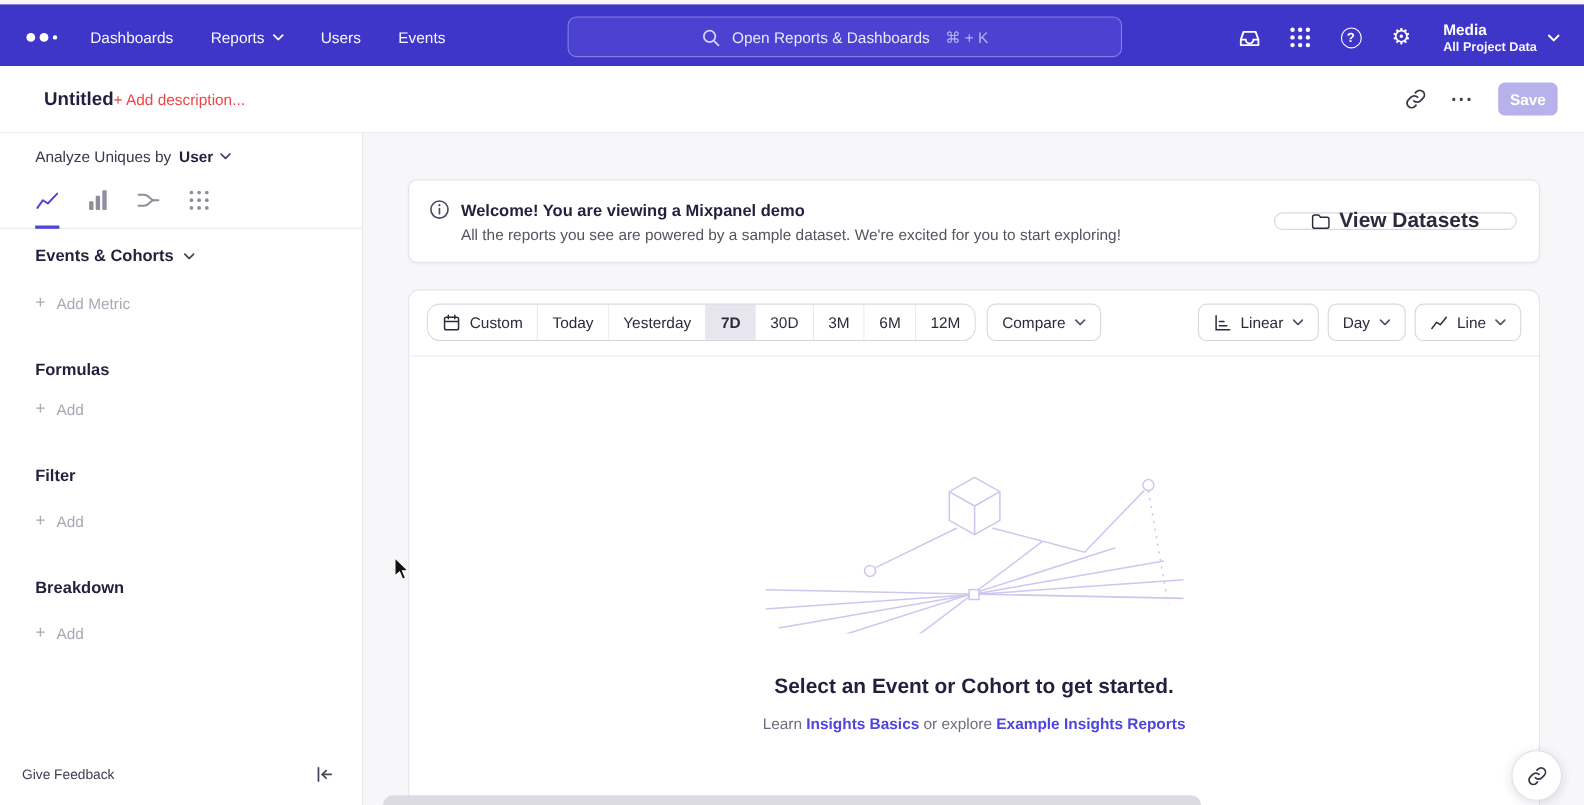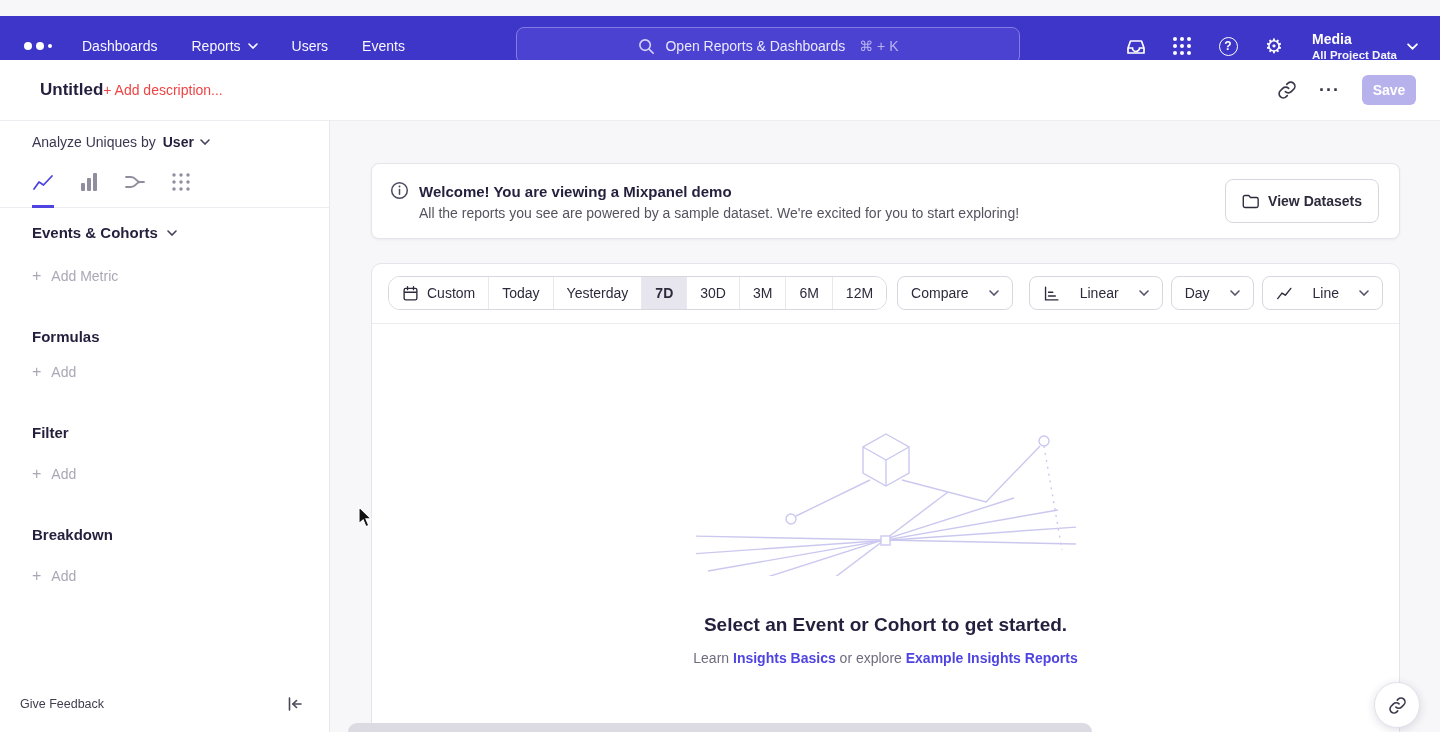--- a/index.html
+++ b/index.html
@@ -5,21 +5,21 @@
   * { box-sizing: border-box; margin: 0; padding: 0; }
   html,body { background:#e9e9ee; }
   .app {
     position: relative; width: 1440px; height: 732px; overflow: hidden;
     font-family: "Liberation Sans", sans-serif; background: #f7f7f9;
     color: #241f3d;
   }
   svg { display:block; }
 
   
-  .navbar { position:absolute; top:16px; left:0; right:0; height:60px; background:#3e35c9; display:flex; align-items:center; color:#fff; }
+  .navbar { position:absolute; top:4px; left:0; right:0; height:60px; background:#3e35c9; display:flex; align-items:center; color:#fff; }
   .brand { margin-left:24px; display:flex; align-items:center; gap:4px; cursor:pointer; }
   .brand .d1,.brand .d2 { width:8px;height:8px;border-radius:50%;background:#fff; }
   .brand .d3 { width:4px;height:4px;border-radius:50%;background:#fff; }
   .nav-items { display:flex; gap:34px; margin-left:30px; font-size:14px; }
   .nav-item { display:flex; align-items:center; gap:7px; cursor:pointer; color:rgba(255,255,255,.96); }
   .chev-w path { stroke:#fff; }
   .nav-search {
     position:absolute; left:516px; top:11px; width:504px; height:37px;
     background:#4b42d2; border:1px solid #837ce4; border-radius:8px;
     display:flex; align-items:center; justify-content:center; gap:10px;
@@ -59,29 +59,29 @@
   .feedback-link { font-size:12.5px; color:#3f3d4d; cursor:pointer; }
   .collapse-btn { cursor:pointer; color:#4a4858; }
 
   
   .main { position:absolute; top:121px; left:331px; right:0; bottom:0; background:#f7f7f9; }
   .banner { position:absolute; left:40px; right:40px; top:42px; height:76px; background:#fff; border:1px solid #e5e4eb; border-radius:8px; box-shadow:0 1px 3px rgba(25,20,70,.05); display:flex; align-items:center; padding:0 20px 0 18px; }
   .banner-info { align-self:flex-start; margin-top:17px; color:#4d4a60; }
   .banner-text { margin-left:10px; }
   .banner-title { font-size:15px; font-weight:700; color:#241f3d; margin-top:2px; }
   .banner-sub { font-size:14px; color:#56535f; margin-top:5px; }
-  .datasets-btn { margin-left:auto; height:44px; display:flex; align-items:center; gap:9px; padding:0 16px; border:1px solid #d8d7e0; border-radius:8px; background:#fff; font-size:14px; font-weight:600; color:#2d2a3c; cursor:pointer; font-family:inherit; }
+  .datasets-btn { margin-left:auto; height:16px; display:flex; align-items:center; gap:9px; padding:0 33px; border:1px solid #d8d7e0; border-radius:8px; background:#fff; font-size:19px; font-weight:600; color:#2d2a3c; cursor:pointer; font-family:inherit; }
 
   .report-card { position:absolute; left:40px; right:40px; top:142px; bottom:-14px; background:#fff; border:1px solid #e5e4eb; border-radius:10px; }
   .rtoolbar { display:flex; align-items:center; padding:12px 16px 13px 16px; border-bottom:1px solid #ececf1; }
   .seg { display:flex; align-items:stretch; height:34px; border:1px solid #d8d7e0; border-radius:12px; overflow:hidden; }
   .seg-item { display:flex; align-items:center; gap:8px; padding:0 13px; font-size:14px; color:#2d2a3c; border-right:1px solid #e8e7ee; cursor:pointer; background:#fff; white-space:nowrap; }
   .seg-item:last-child { border-right:none; }
   .seg-item.selected { background:#e7e6ee; font-weight:600; }
-  .tool-btn { height:34px; display:flex; align-items:center; gap:20px; padding:0 13px; border:1px solid #d8d7e0; border-radius:8px; background:#fff; font-size:14px; color:#2d2a3c; cursor:pointer; white-space:nowrap; }
+  .tool-btn { height:34px; display:flex; align-items:center; gap:8px; padding:0 13px; border:1px solid #d8d7e0; border-radius:8px; background:#fff; font-size:14px; color:#2d2a3c; cursor:pointer; white-space:nowrap; }
   .compare { margin-left:10px; }
   .rtool-right { margin-left:auto; display:flex; gap:8px; }
   .chev-g path { stroke:#56536a; }
 
   .report-body { padding-top:100px; text-align:center; }
   .illustration { margin:0 auto; }
   .empty-title { font-size:19px; font-weight:700; color:#241f3d; margin-top:38px; }
   .empty-links { font-size:14px; color:#6f6c7e; margin-top:14px; }
   .empty-links .lnk { color:#4f44e0; font-weight:600; cursor:pointer; }
 

